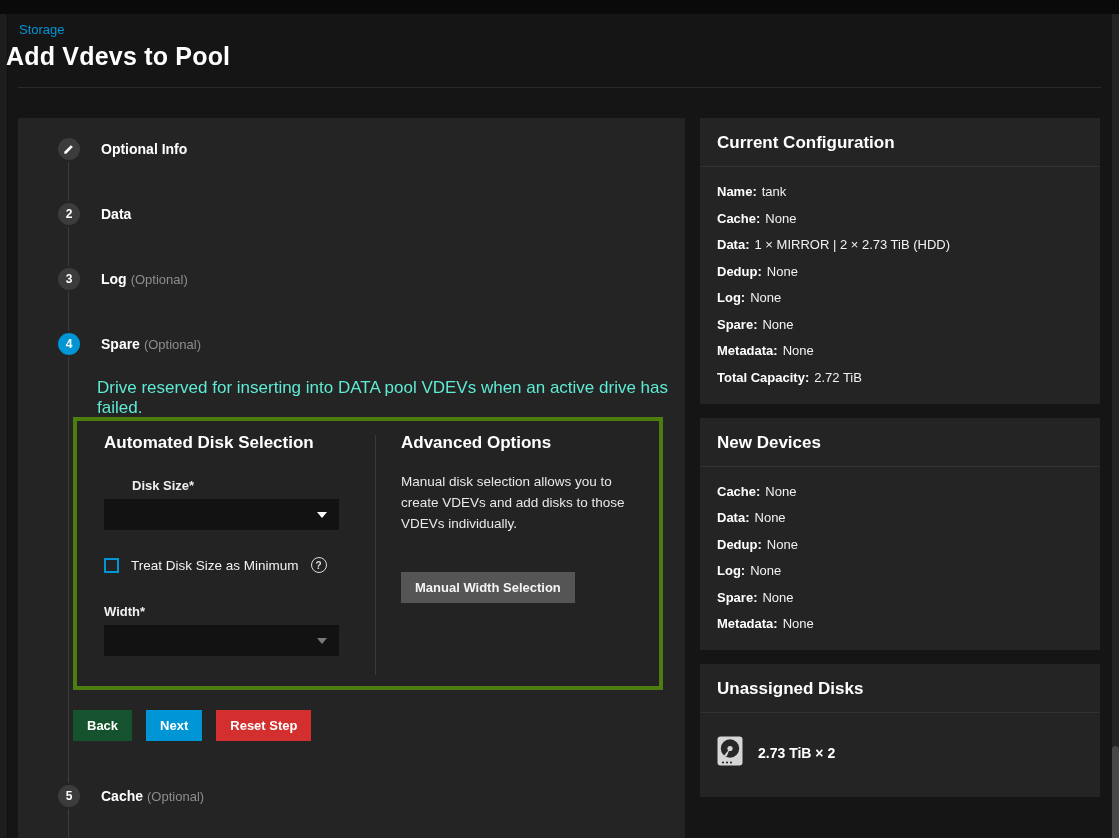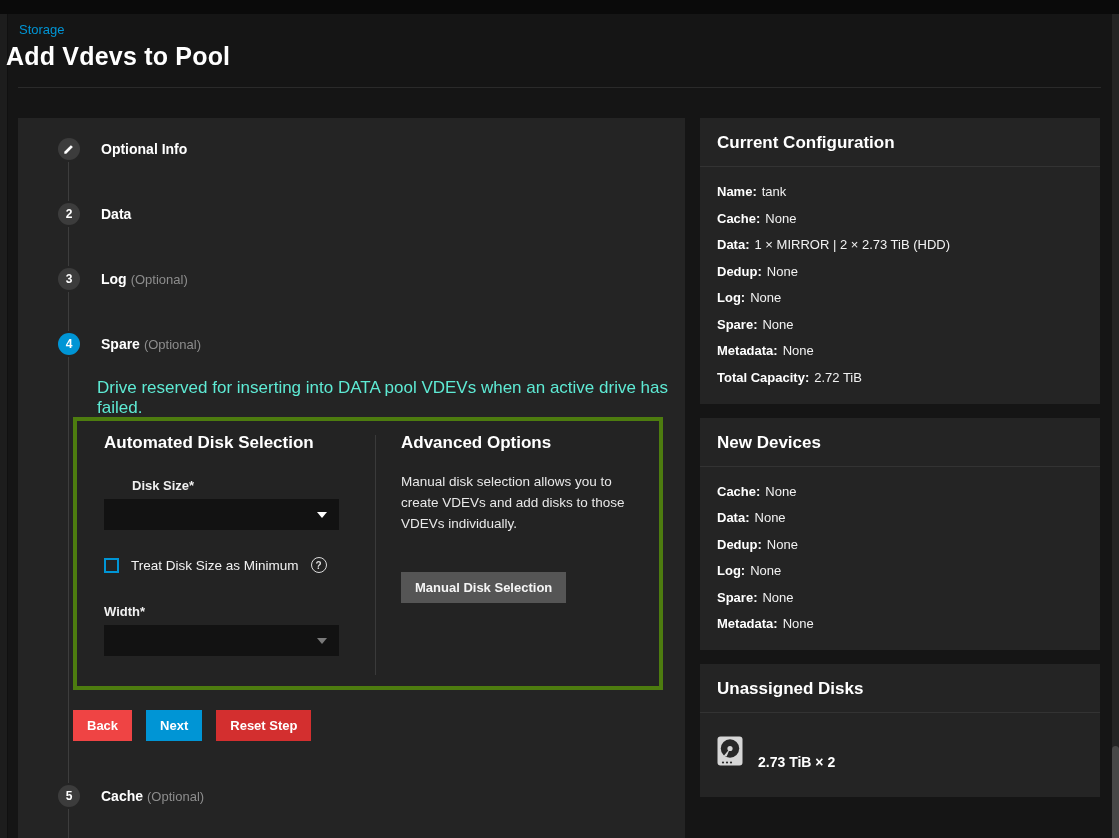--- a/index.html
+++ b/index.html
@@ -69,35 +69,35 @@
     position:absolute; left:324px; top:151px; height:31px; padding:0 14px;
     background:#555555; border:none; color:#f5f5f5; font-size:13px; font-weight:bold;
     font-family:"Liberation Sans", sans-serif; cursor:pointer;
   }
 
   .btn-row { position:absolute; left:55px; top:592px; display:flex; gap:14px; }
   .btn {
     height:31px; padding:0 14px; border:none; color:#ffffff;
     font-size:13px; font-weight:bold; font-family:"Liberation Sans", sans-serif; cursor:pointer;
   }
-  .btn-gray { background:#ef4444; }
+  .btn-gray { background:#14532d; }
   .btn-blue { background:#0095d5; }
   .btn-red  { background:#d32f2f; }
 
   
   .right-col { position:absolute; left:700px; top:118px; width:400px; }
   .card { background:#242424; margin-bottom:14px; }
   .card-header { padding:15px 17px 13px; font-size:17px; font-weight:bold; border-bottom:1px solid #333333; }
   .card-body { padding:17px; }
   .cfg-row { font-size:13px; margin-bottom:11.5px; }
   .cfg-row:last-child { margin-bottom:2px; }
   .cfg-label { font-weight:bold; margin-right:5px; }
   .cfg-value { color:#f2f2f2; }
 
-  .disk-row { display:flex; align-items:flex-end; gap:15px; padding:6px 0 10px; }
+  .disk-row { display:flex; align-items:center; gap:15px; padding:6px 0 10px; }
   .disk-text { font-size:14px; font-weight:bold; }
 
   .pencil-icon svg { display:block; }
 </style>
 </head>
 <body>
 
 <div class="top-strip"></div>
 <div class="left-strip"></div>
 
@@ -172,21 +172,21 @@
     </div>
 
     <div class="field-label" style="left:27px; top:183px;">Width*</div>
     <div class="select" style="top:204px;">
       <span></span>
       <span class="caret disabled"></span>
     </div>
 
     <div class="box-heading" style="left:324px; top:12px;">Advanced Options</div>
     <div class="advanced-text">Manual disk selection allows you to create VDEVs and add disks to those VDEVs individually.</div>
-    <button class="manual-btn">Manual Disk Selection</button>
+    <button class="manual-btn">Manual Width Selection</button>
   </div>
 
   <div class="btn-row">
     <button class="btn btn-gray">Back</button>
     <button class="btn btn-blue">Next</button>
     <button class="btn btn-red">Reset Step</button>
   </div>
 
   <div class="step-row" style="top:667px;">
     <div class="step-circle">

